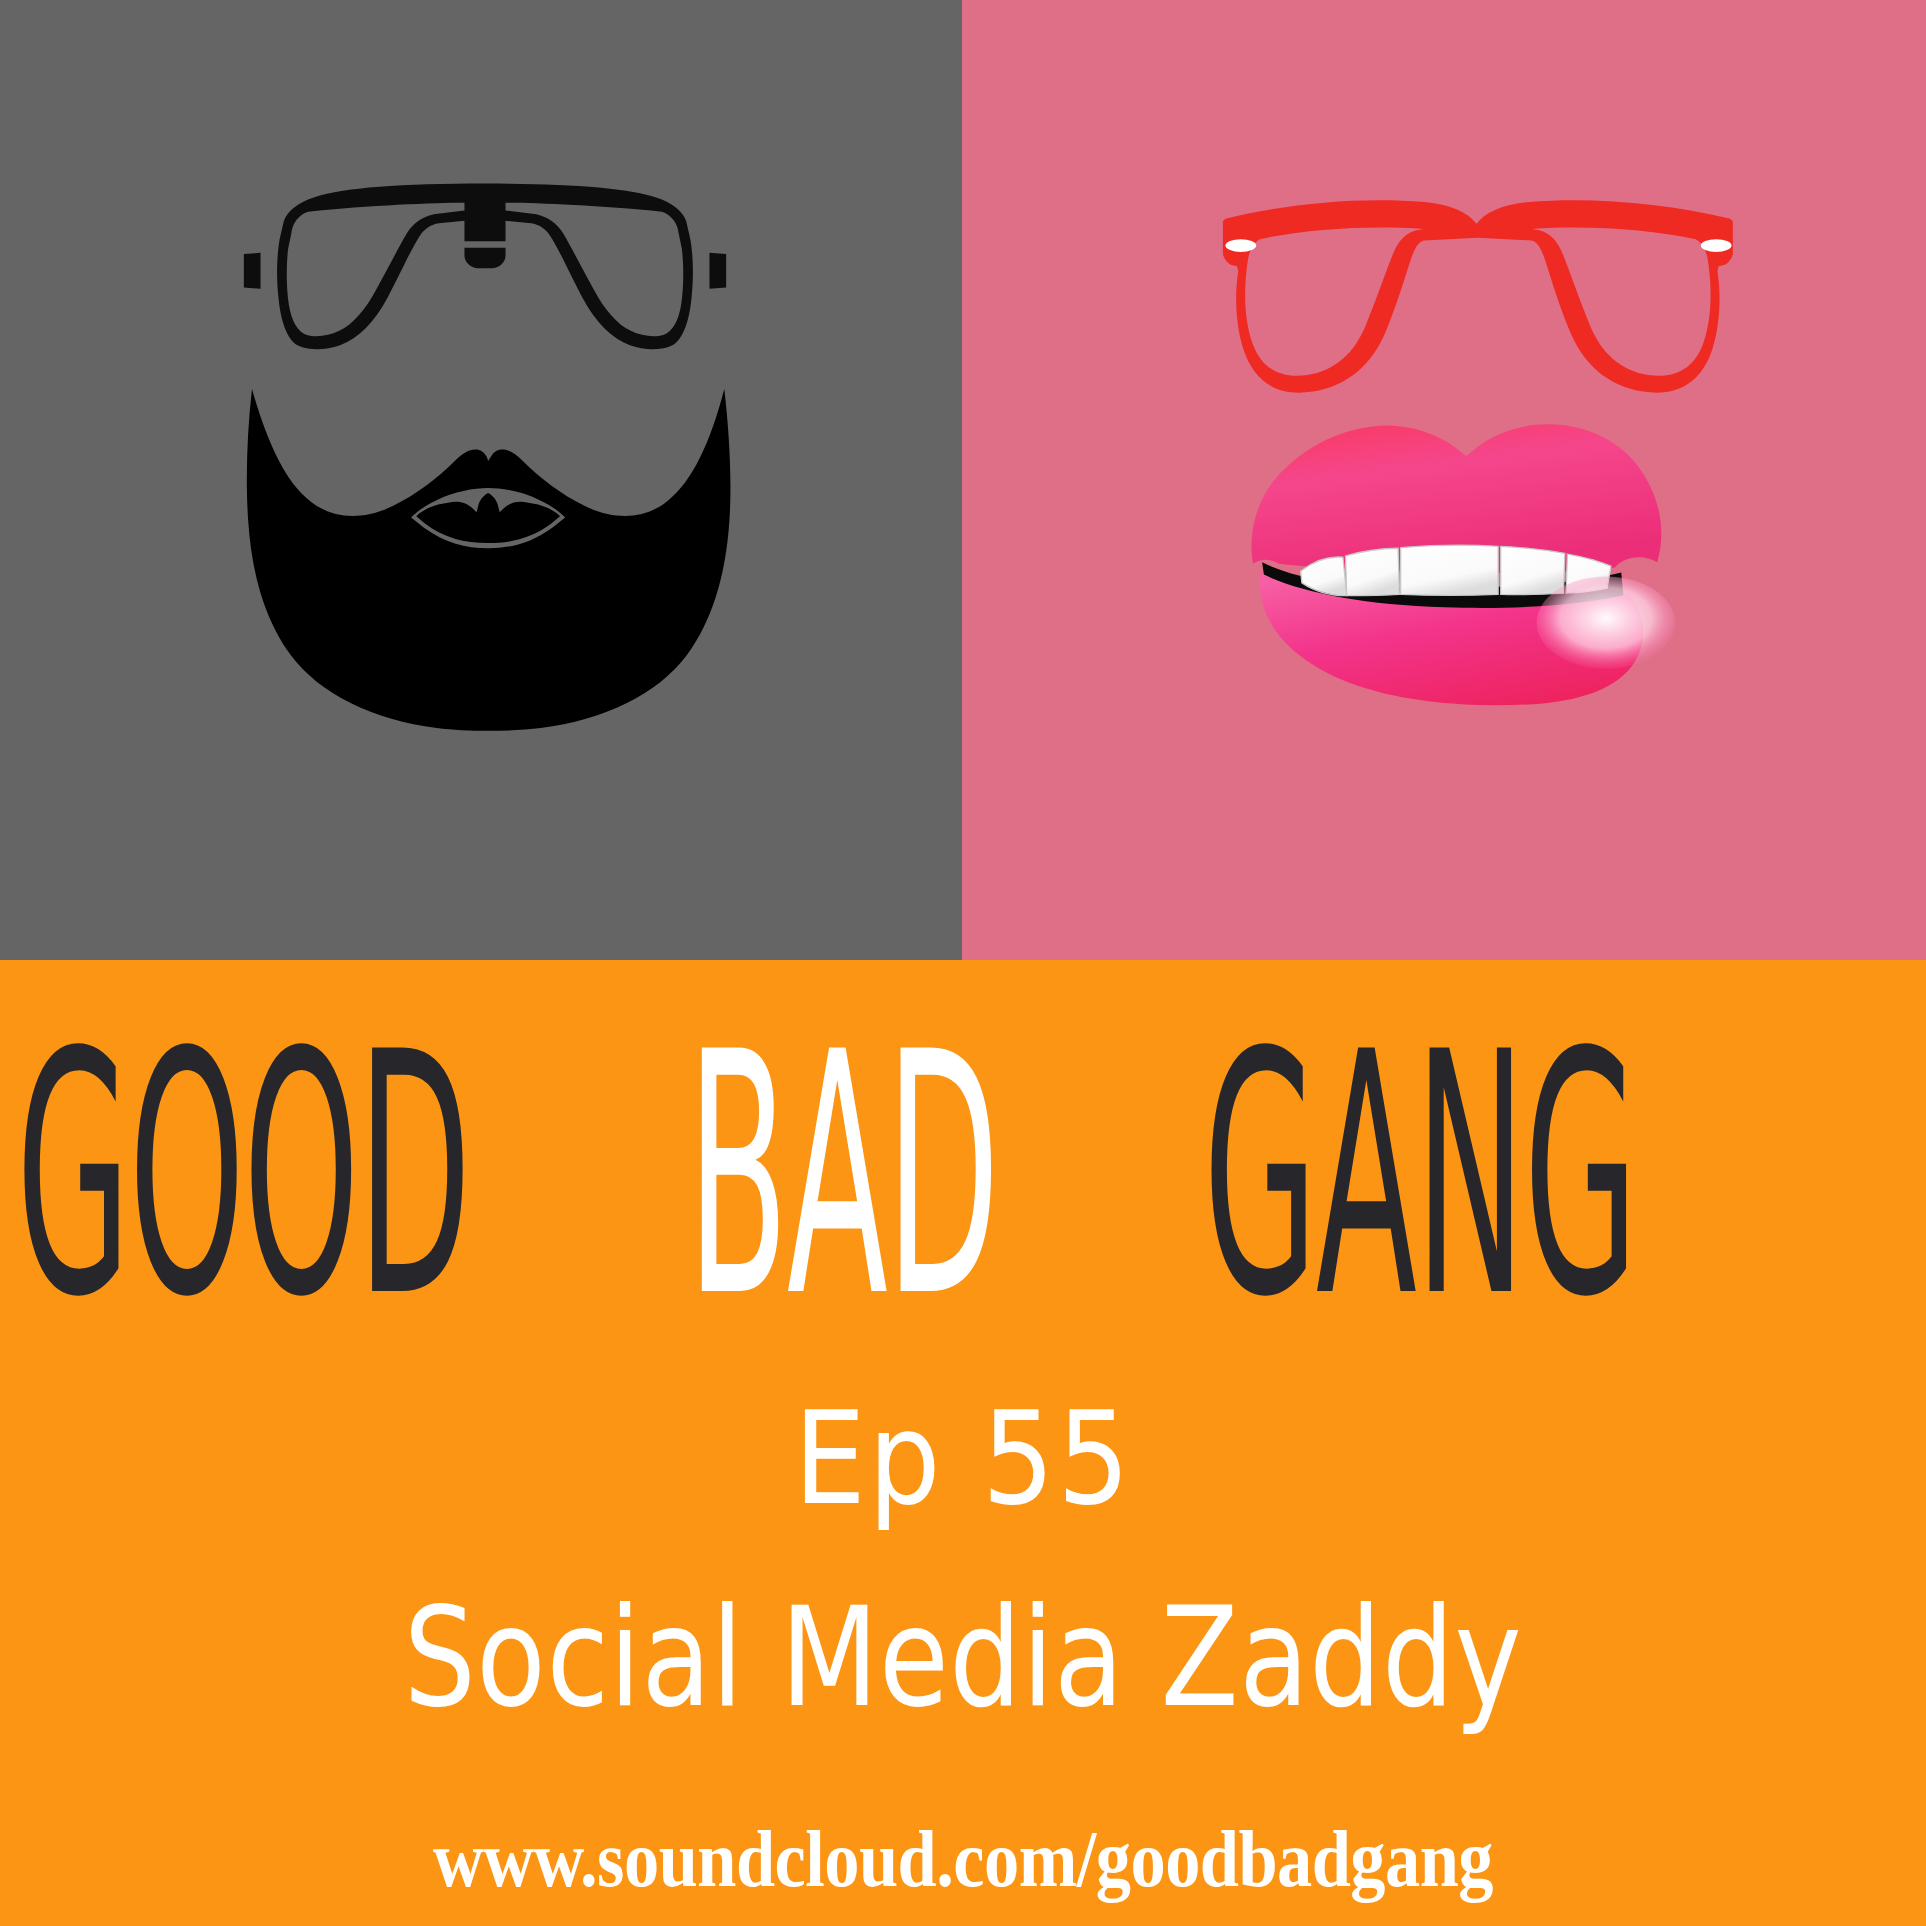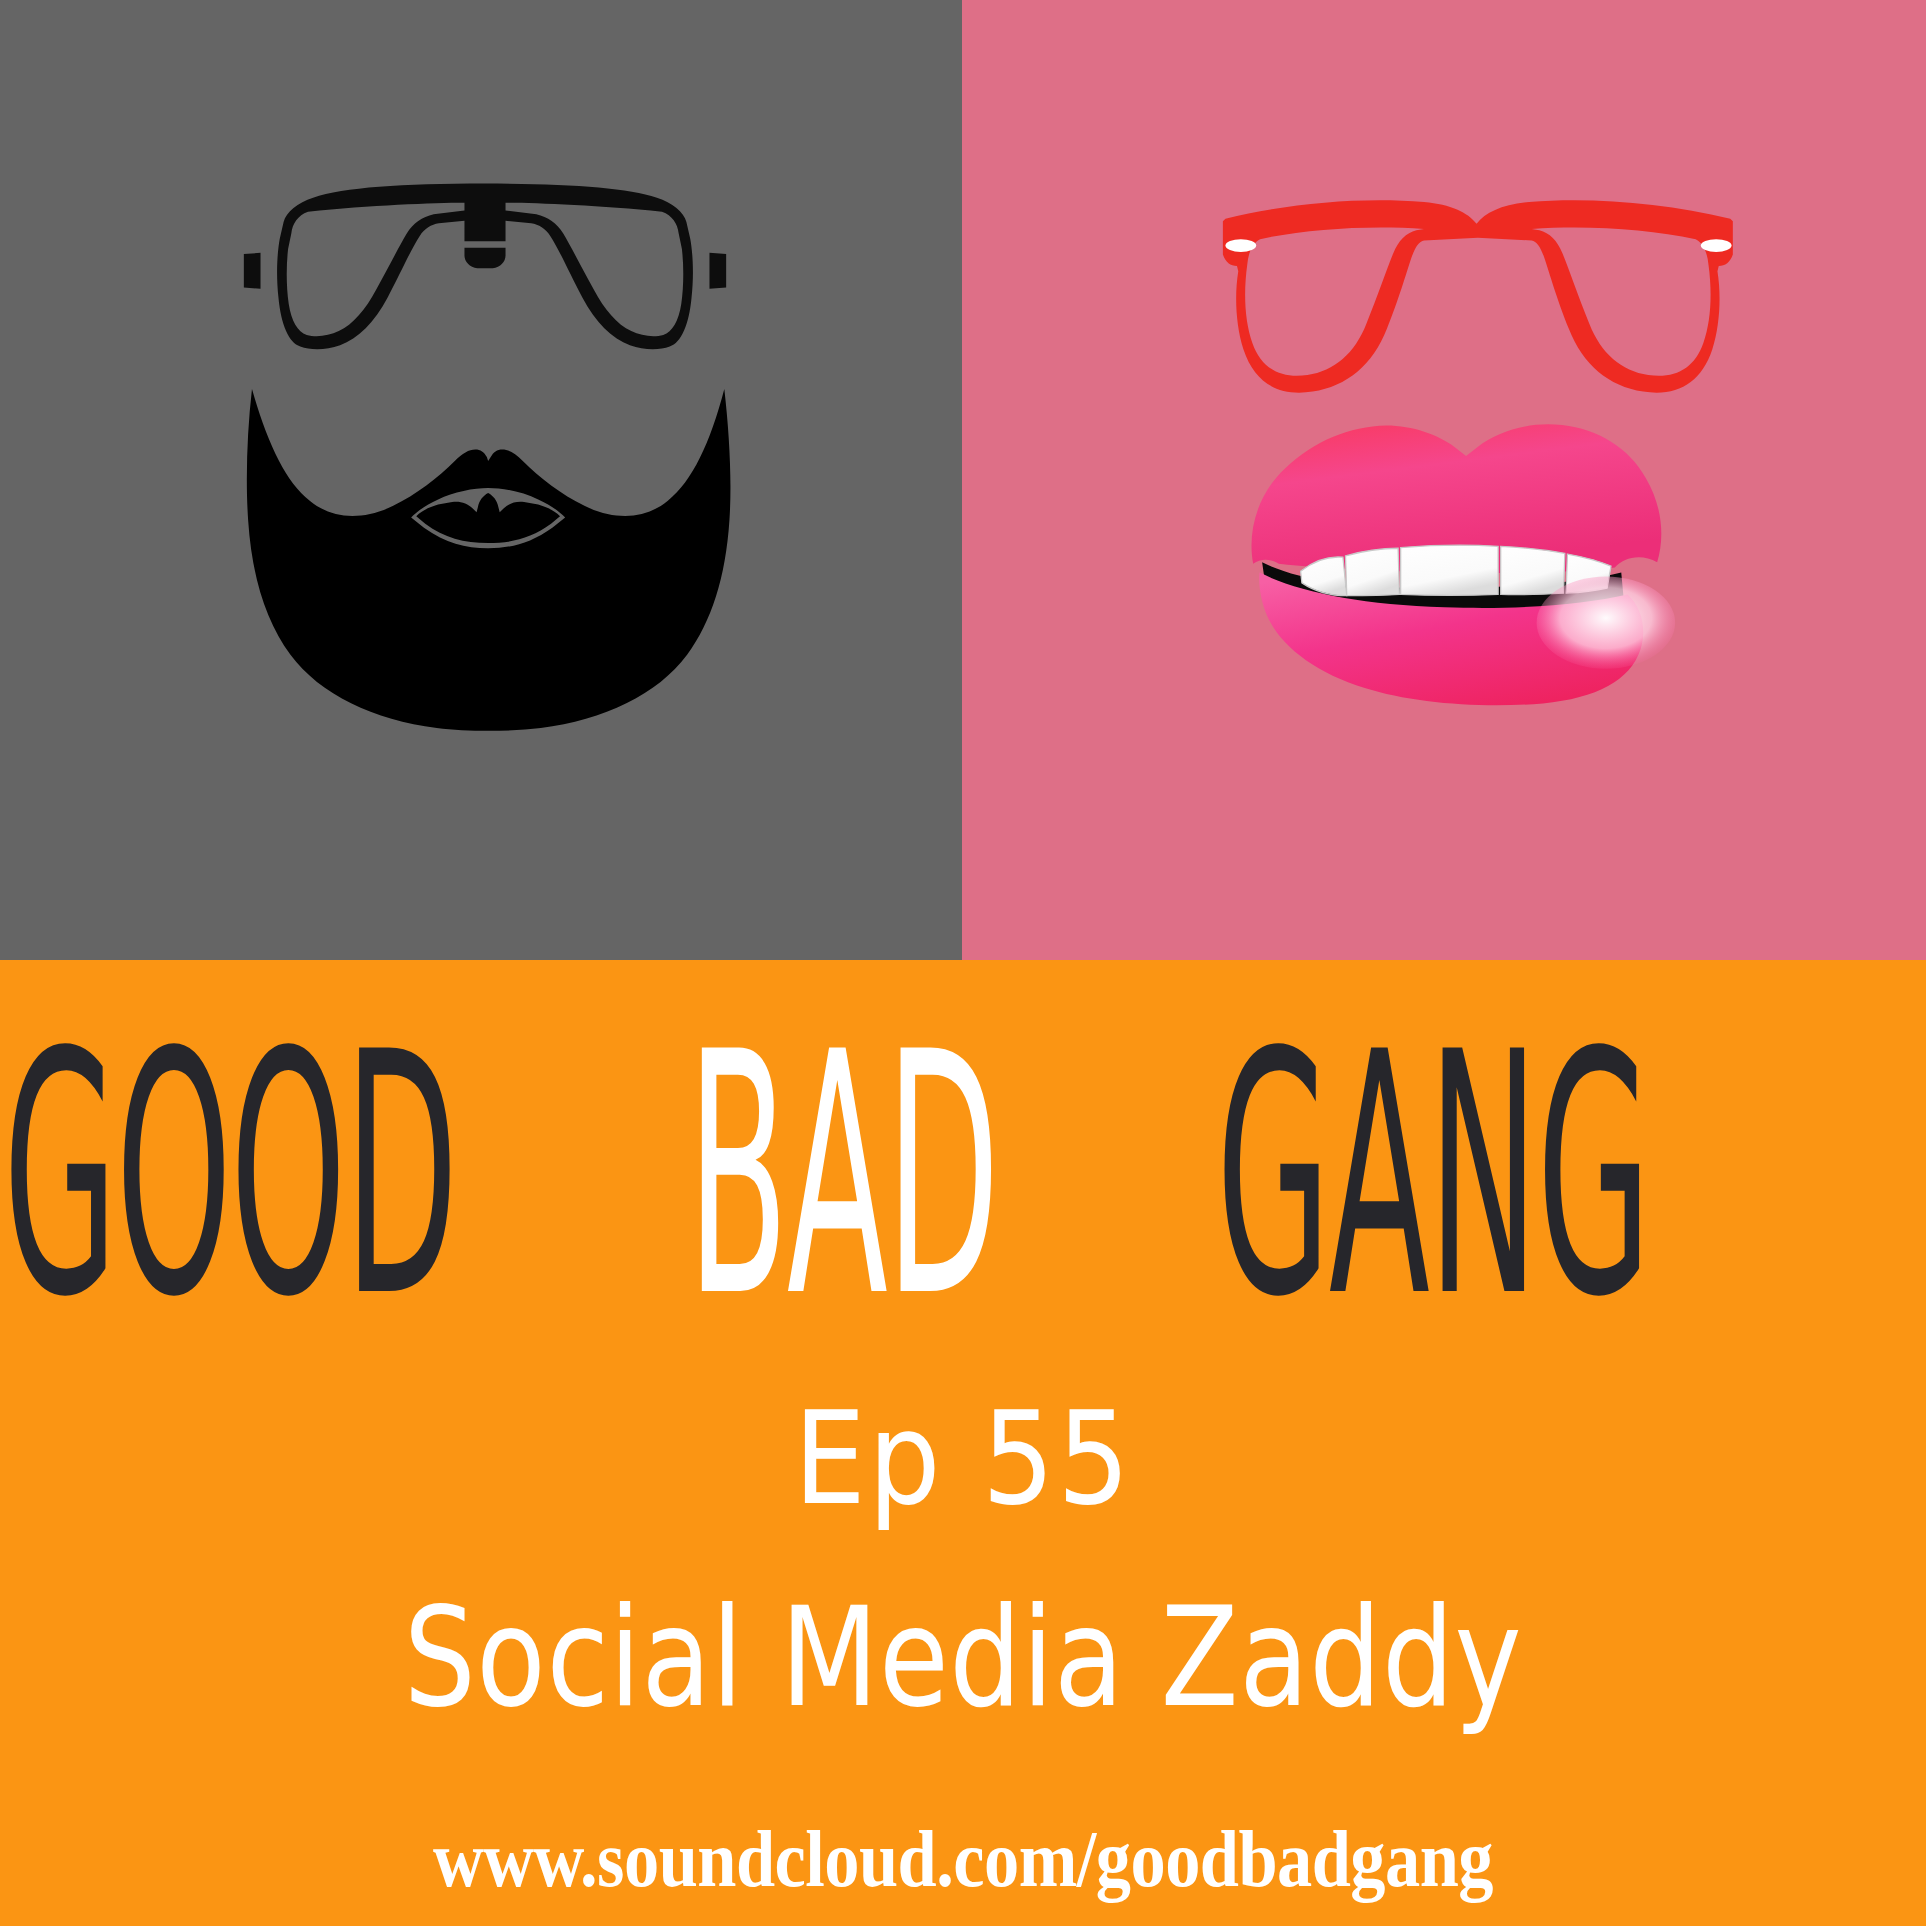--- a/index.html
+++ b/index.html
@@ -26,21 +26,21 @@
   #bad-lips    {left:1239px; top:411px; width:449px;  height:295px;}
 
   
   #title-row{
     position:absolute;
     left:0; top:1032px; width:1641px;
     height:302px;
     display:flex;
     justify-content:center;
     align-items:flex-start;
-    gap:58px;
+    gap:45px;
   }
   .title-word{
     font-family:"DejaVu Sans",sans-serif;
     font-weight:400;
     font-size:321px;
     line-height:276px;
     letter-spacing:-3.9px;
     transform:scaleX(0.46) scaleY(1.04);
     transform-origin:center top;
     white-space:nowrap;

